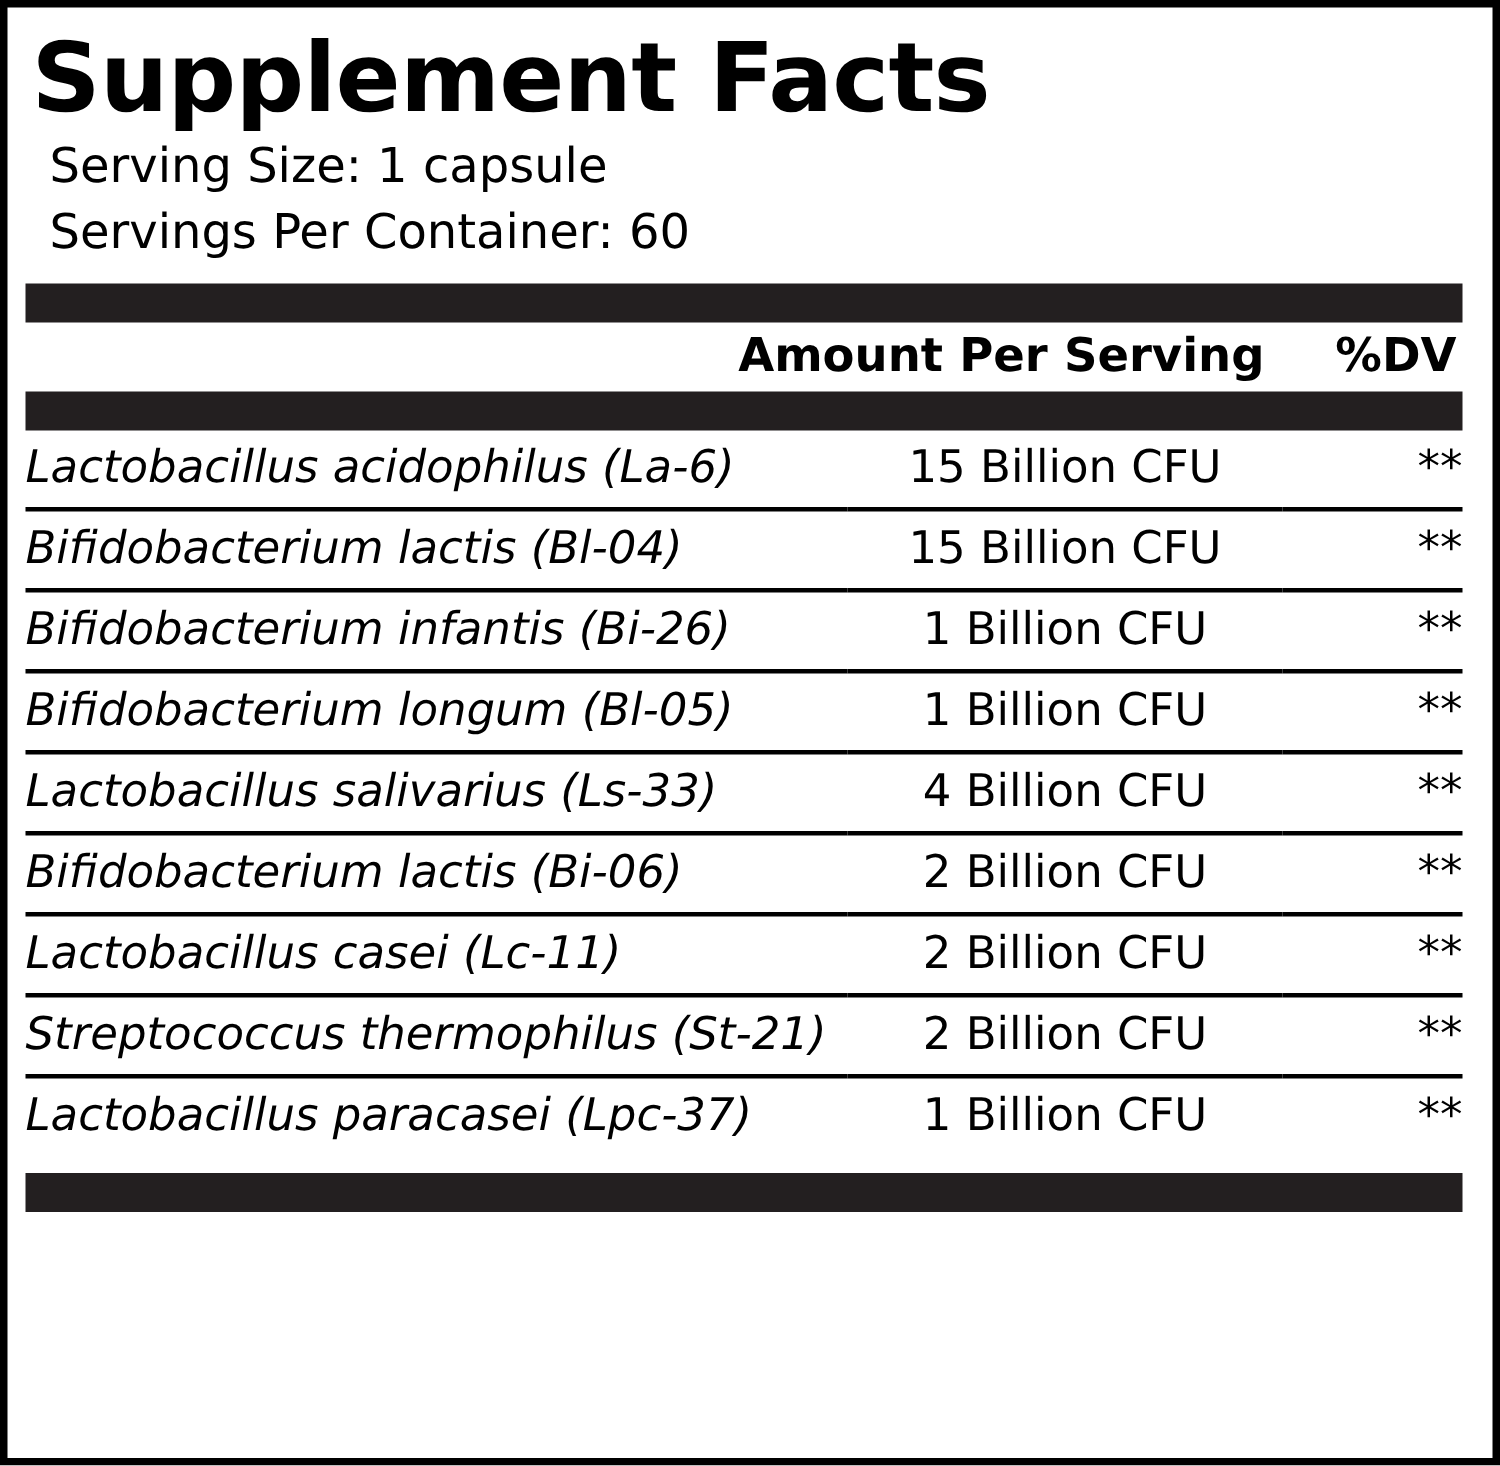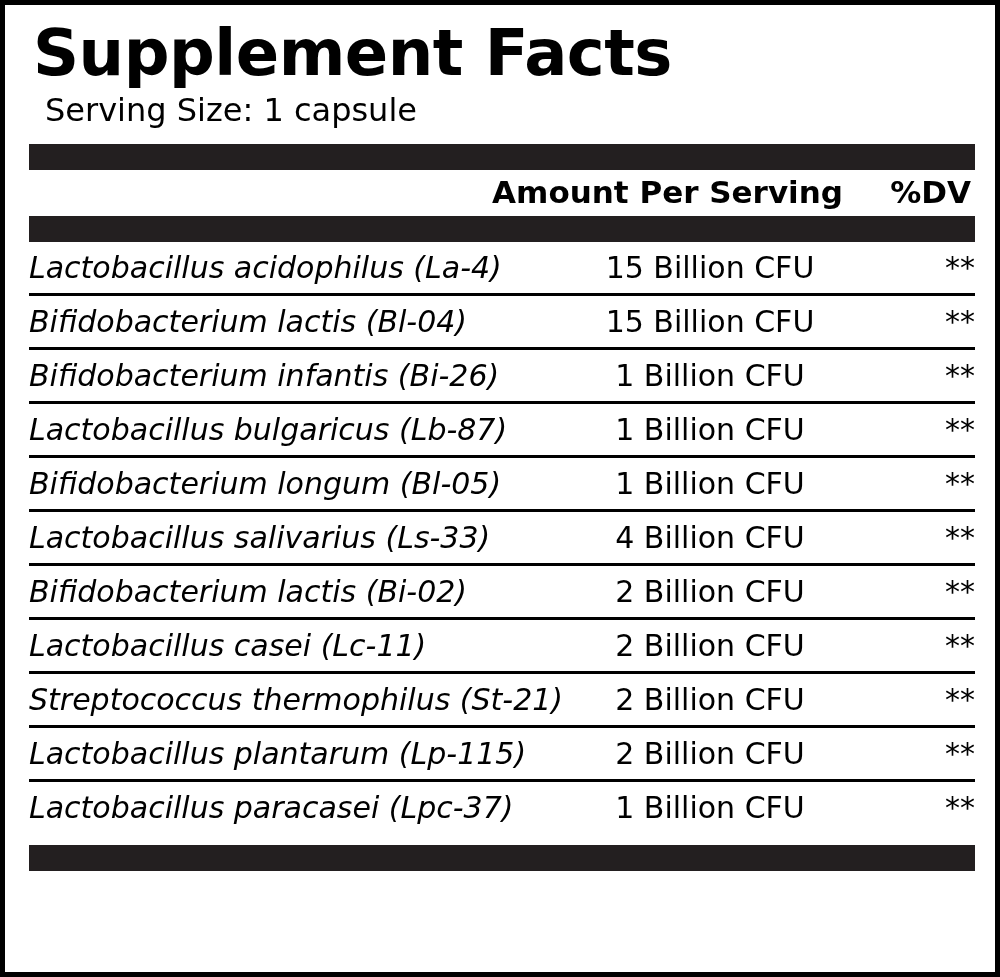--- a/index.html
+++ b/index.html
@@ -16,21 +16,21 @@
     position: relative;
     width: 1000px;
     height: 977px;
     box-sizing: border-box;
     background: #ffffff;
     border: 5px solid #000000;
     overflow: hidden;
   }
   .inner {
     position: absolute;
-    left: 24px;
+    left: 12px;
     right: 20px;
     top: 10px;
   }
   .title {
     font-size: 64px;
     font-weight: bold;
     letter-spacing: -0.5px;
     line-height: 1.02;
     margin: 6px 0 2px 4px;
   }
@@ -100,79 +100,70 @@
 </style>
 </head>
 <body>
 
 <div id="panel">
   <div class="inner">
 
     <div class="title">Supplement Facts</div>
 
     <div class="serving-line">Serving Size: 1 capsule</div>
+    <div class="serving-line">Servings Per Container: 60</div>
 
     <div class="bar-thick"></div>
 
     <div class="header-row">
       <div class="header-amount">Amount Per Serving</div>
       <div class="header-dv">%DV</div>
     </div>
 
     <div class="bar-thick second"></div>
 
     <table class="facts">
       <tbody>
         <tr>
-          <td class="name">Lactobacillus acidophilus (La-4)</td>
+          <td class="name">Lactobacillus acidophilus (La-6)</td>
           <td class="amount">15 Billion CFU</td>
           <td class="dv">**</td>
         </tr>
         <tr>
           <td class="name">Bifidobacterium lactis (Bl-04)</td>
           <td class="amount">15 Billion CFU</td>
           <td class="dv">**</td>
         </tr>
         <tr>
           <td class="name">Bifidobacterium infantis (Bi-26)</td>
           <td class="amount">1 Billion CFU</td>
           <td class="dv">**</td>
         </tr>
         <tr>
-          <td class="name">Lactobacillus bulgaricus (Lb-87)</td>
-          <td class="amount">1 Billion CFU</td>
-          <td class="dv">**</td>
-        </tr>
-        <tr>
           <td class="name">Bifidobacterium longum (Bl-05)</td>
           <td class="amount">1 Billion CFU</td>
           <td class="dv">**</td>
         </tr>
         <tr>
           <td class="name">Lactobacillus salivarius (Ls-33)</td>
           <td class="amount">4 Billion CFU</td>
           <td class="dv">**</td>
         </tr>
         <tr>
-          <td class="name">Bifidobacterium lactis (Bi-02)</td>
+          <td class="name">Bifidobacterium lactis (Bi-06)</td>
           <td class="amount">2 Billion CFU</td>
           <td class="dv">**</td>
         </tr>
         <tr>
           <td class="name">Lactobacillus casei (Lc-11)</td>
           <td class="amount">2 Billion CFU</td>
           <td class="dv">**</td>
         </tr>
         <tr>
           <td class="name">Streptococcus thermophilus (St-21)</td>
-          <td class="amount">2 Billion CFU</td>
-          <td class="dv">**</td>
-        </tr>
-        <tr>
-          <td class="name">Lactobacillus plantarum (Lp-115)</td>
           <td class="amount">2 Billion CFU</td>
           <td class="dv">**</td>
         </tr>
         <tr>
           <td class="name">Lactobacillus paracasei (Lpc-37)</td>
           <td class="amount">1 Billion CFU</td>
           <td class="dv">**</td>
         </tr>
       </tbody>
     </table>

